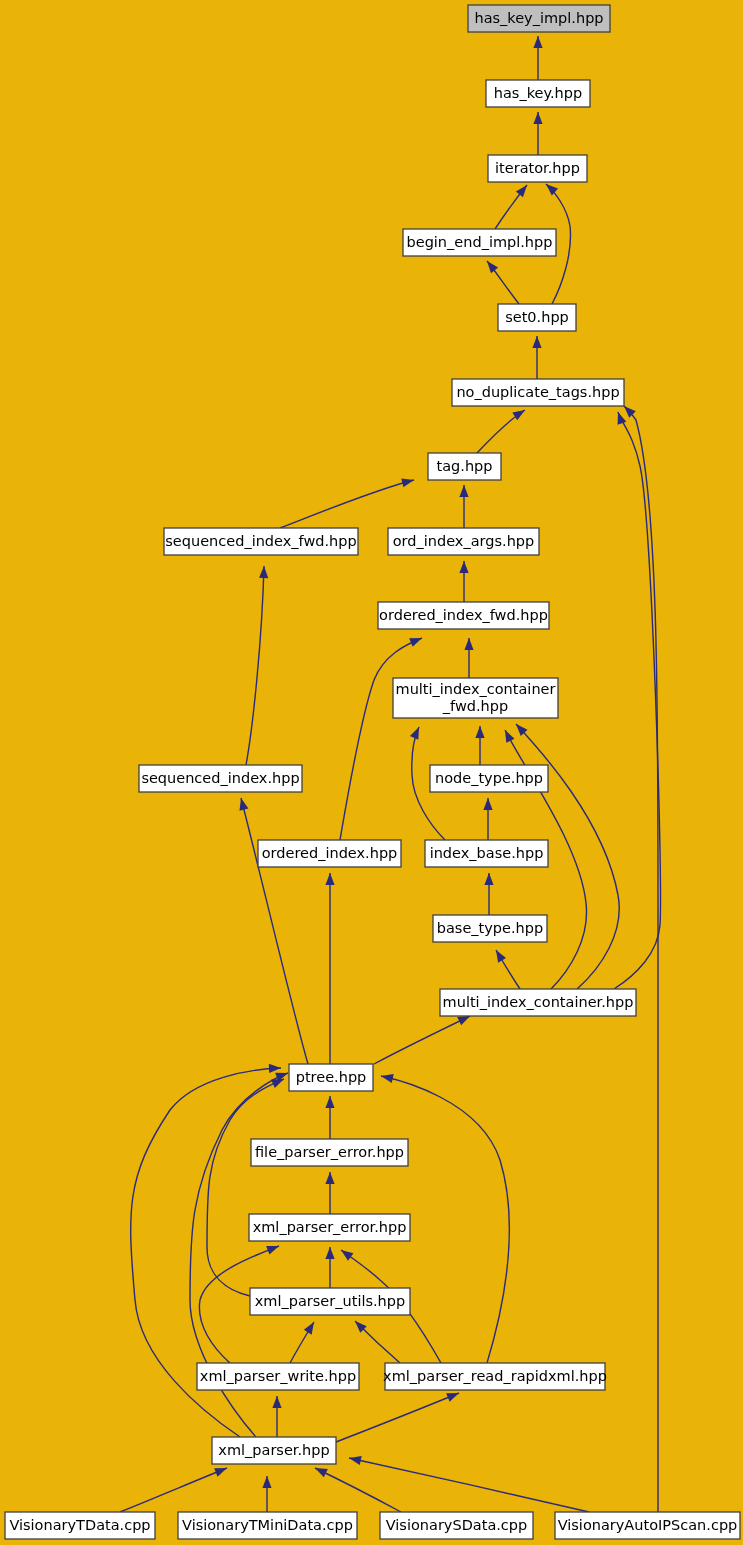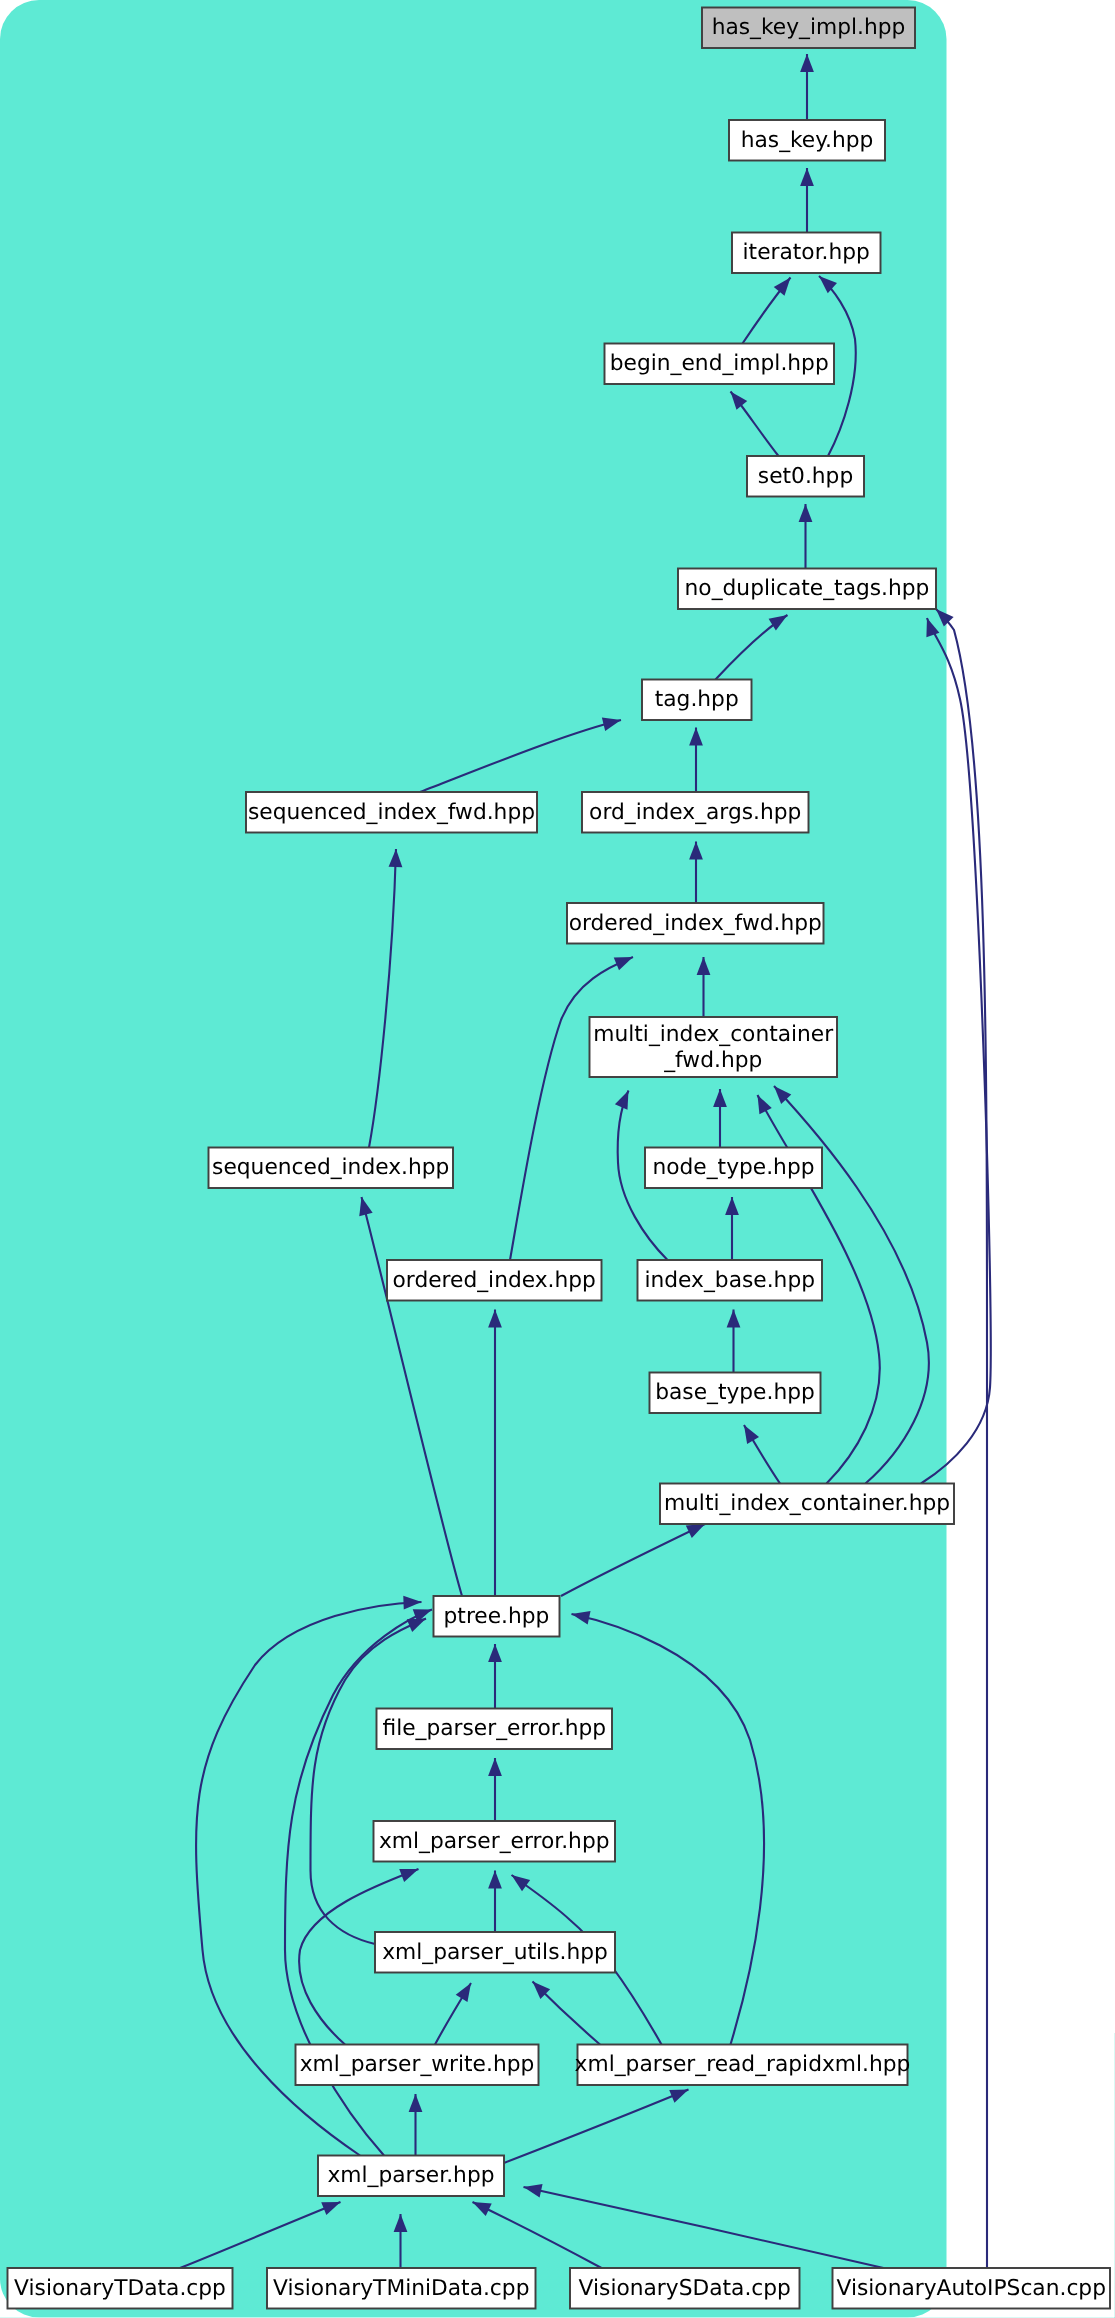--- a/index.html
+++ b/index.html
@@ -2,25 +2,24 @@
 <html><head>
 <meta charset="utf-8">
 <style>
   html, body {
     margin: 0;
     padding: 0;
     background: #ffffff;
   }
   #canvas {
     position: relative;
-    width: 631px;
+    width: 743px;
     height: 1545px;
-    background: #5eead4;
+    background: #eab308;
     font-family: "DejaVu Sans", "Liberation Sans", sans-serif;
-    border-radius: 26px;
   }
   svg#graph {
     position: absolute;
     left: 0;
     top: 0;
     width: 743px;
     height: 1545px;
     overflow: visible;
   }
   .edge {

